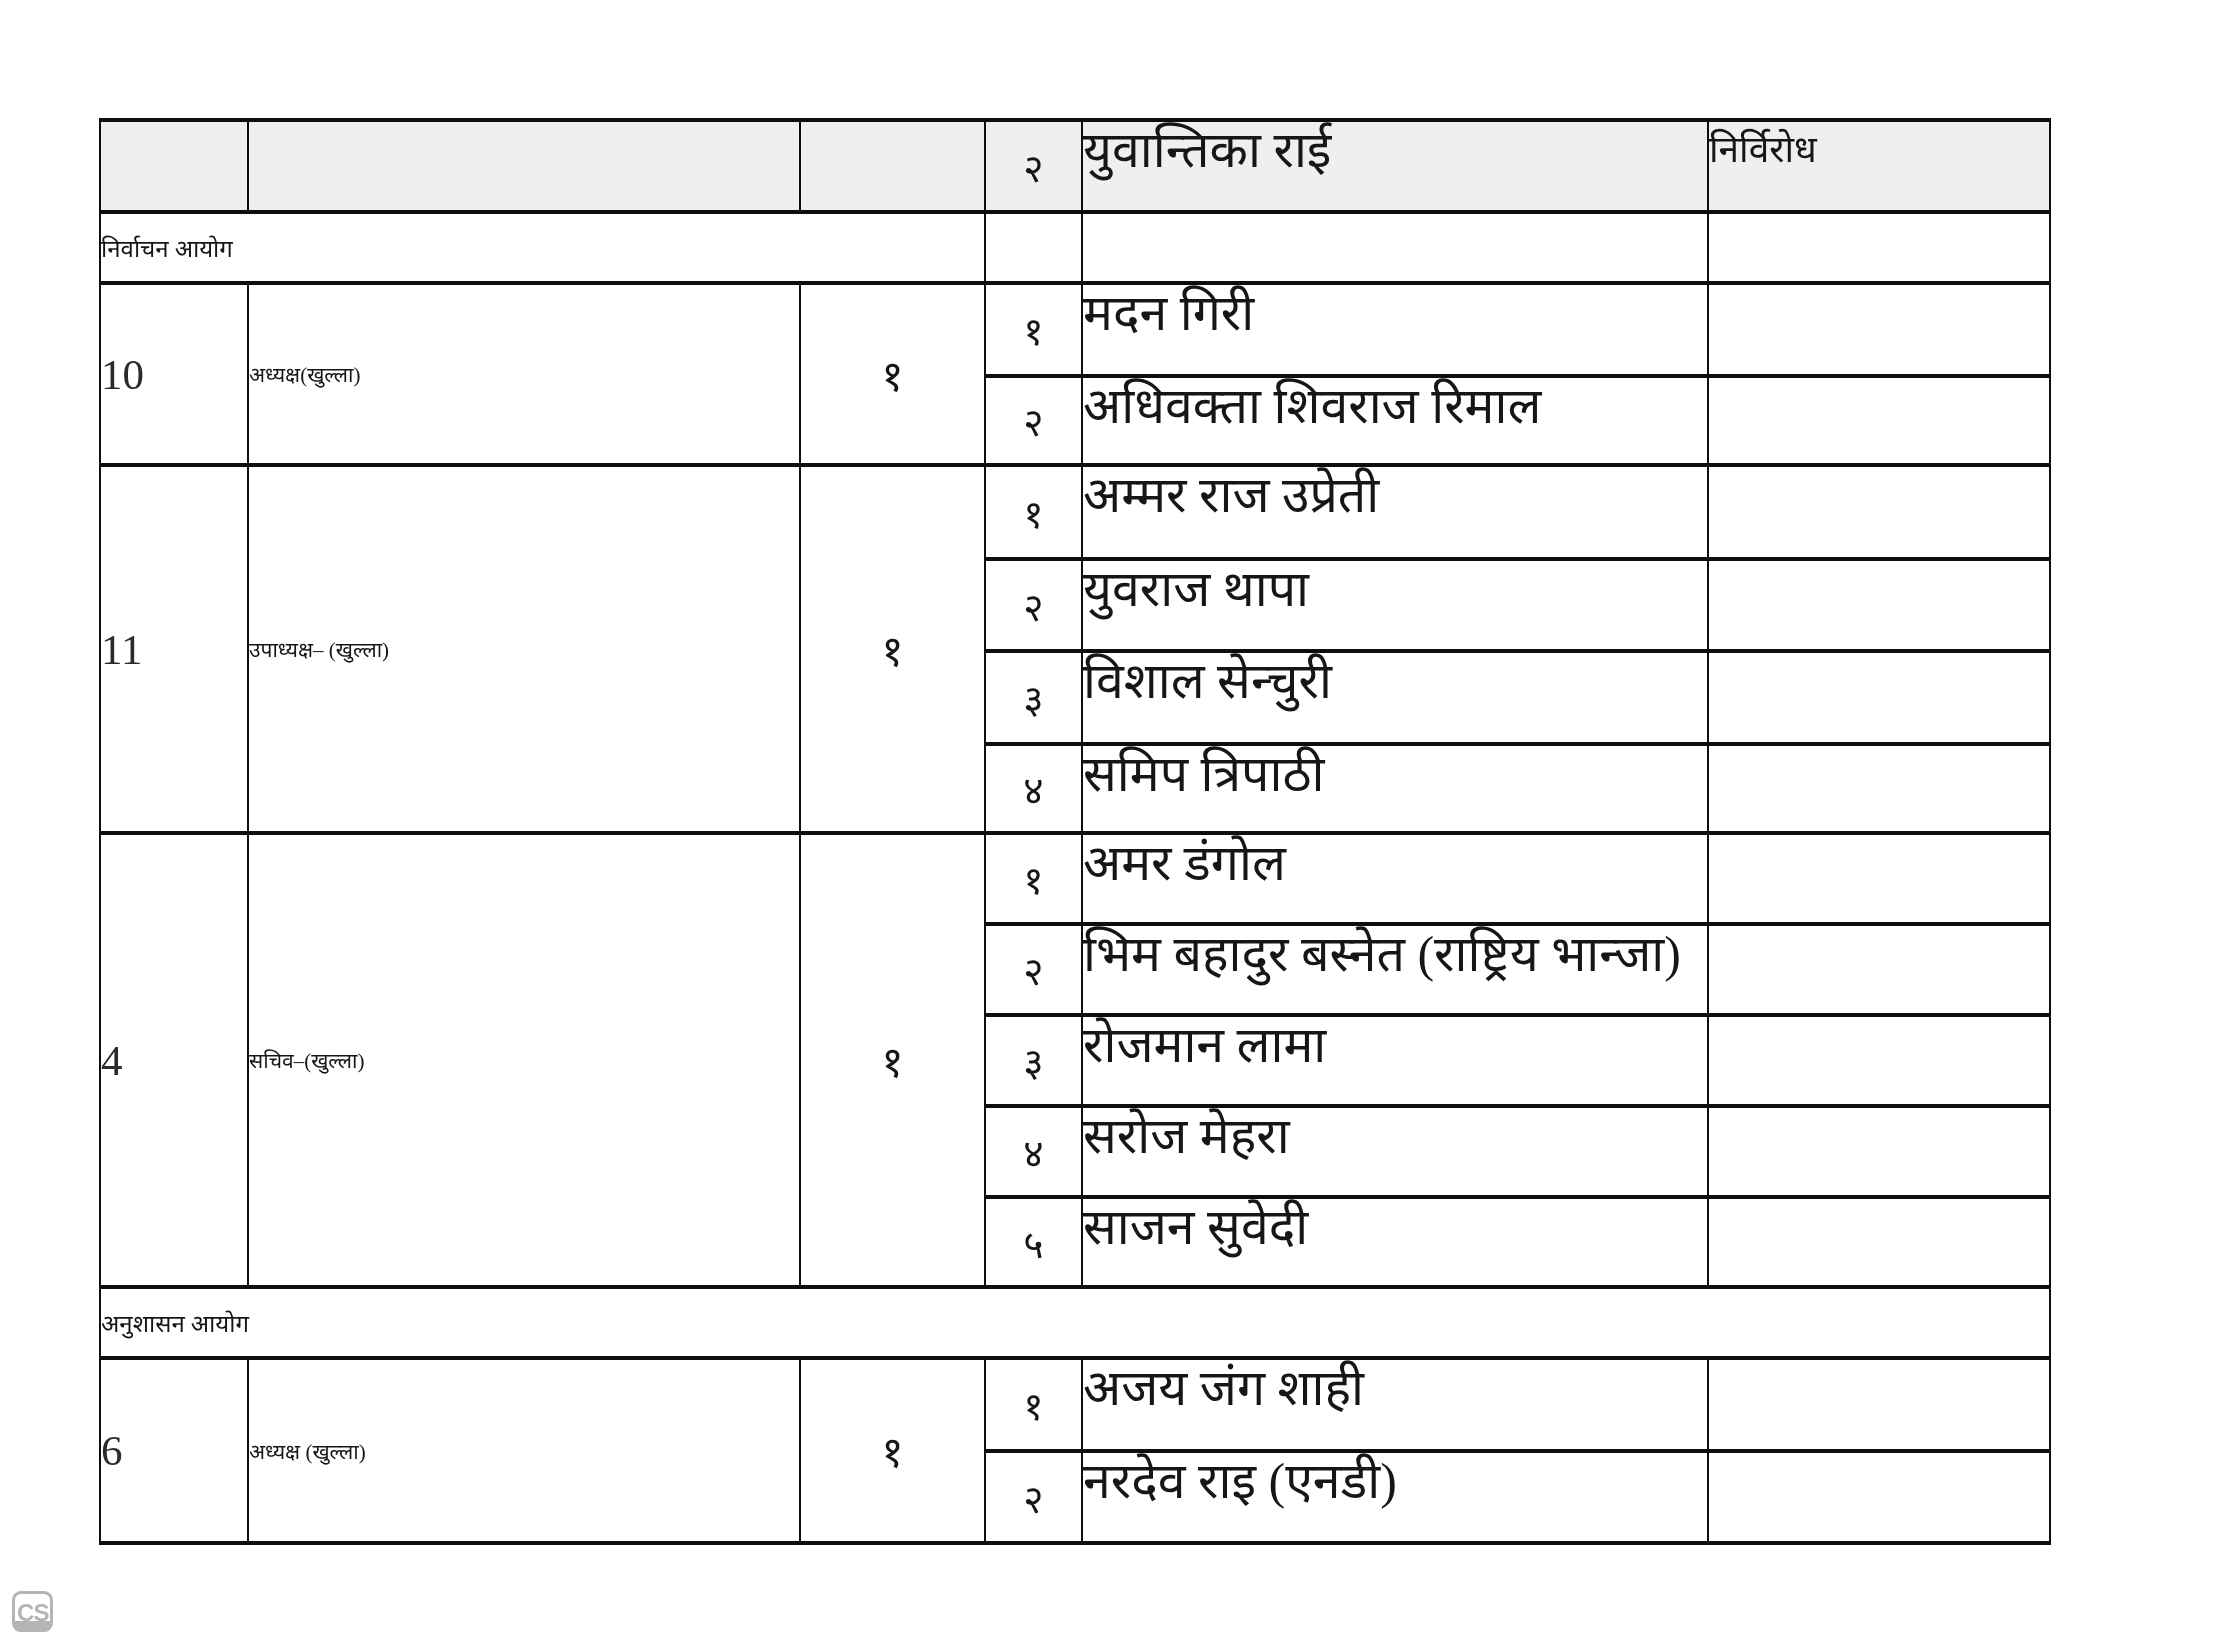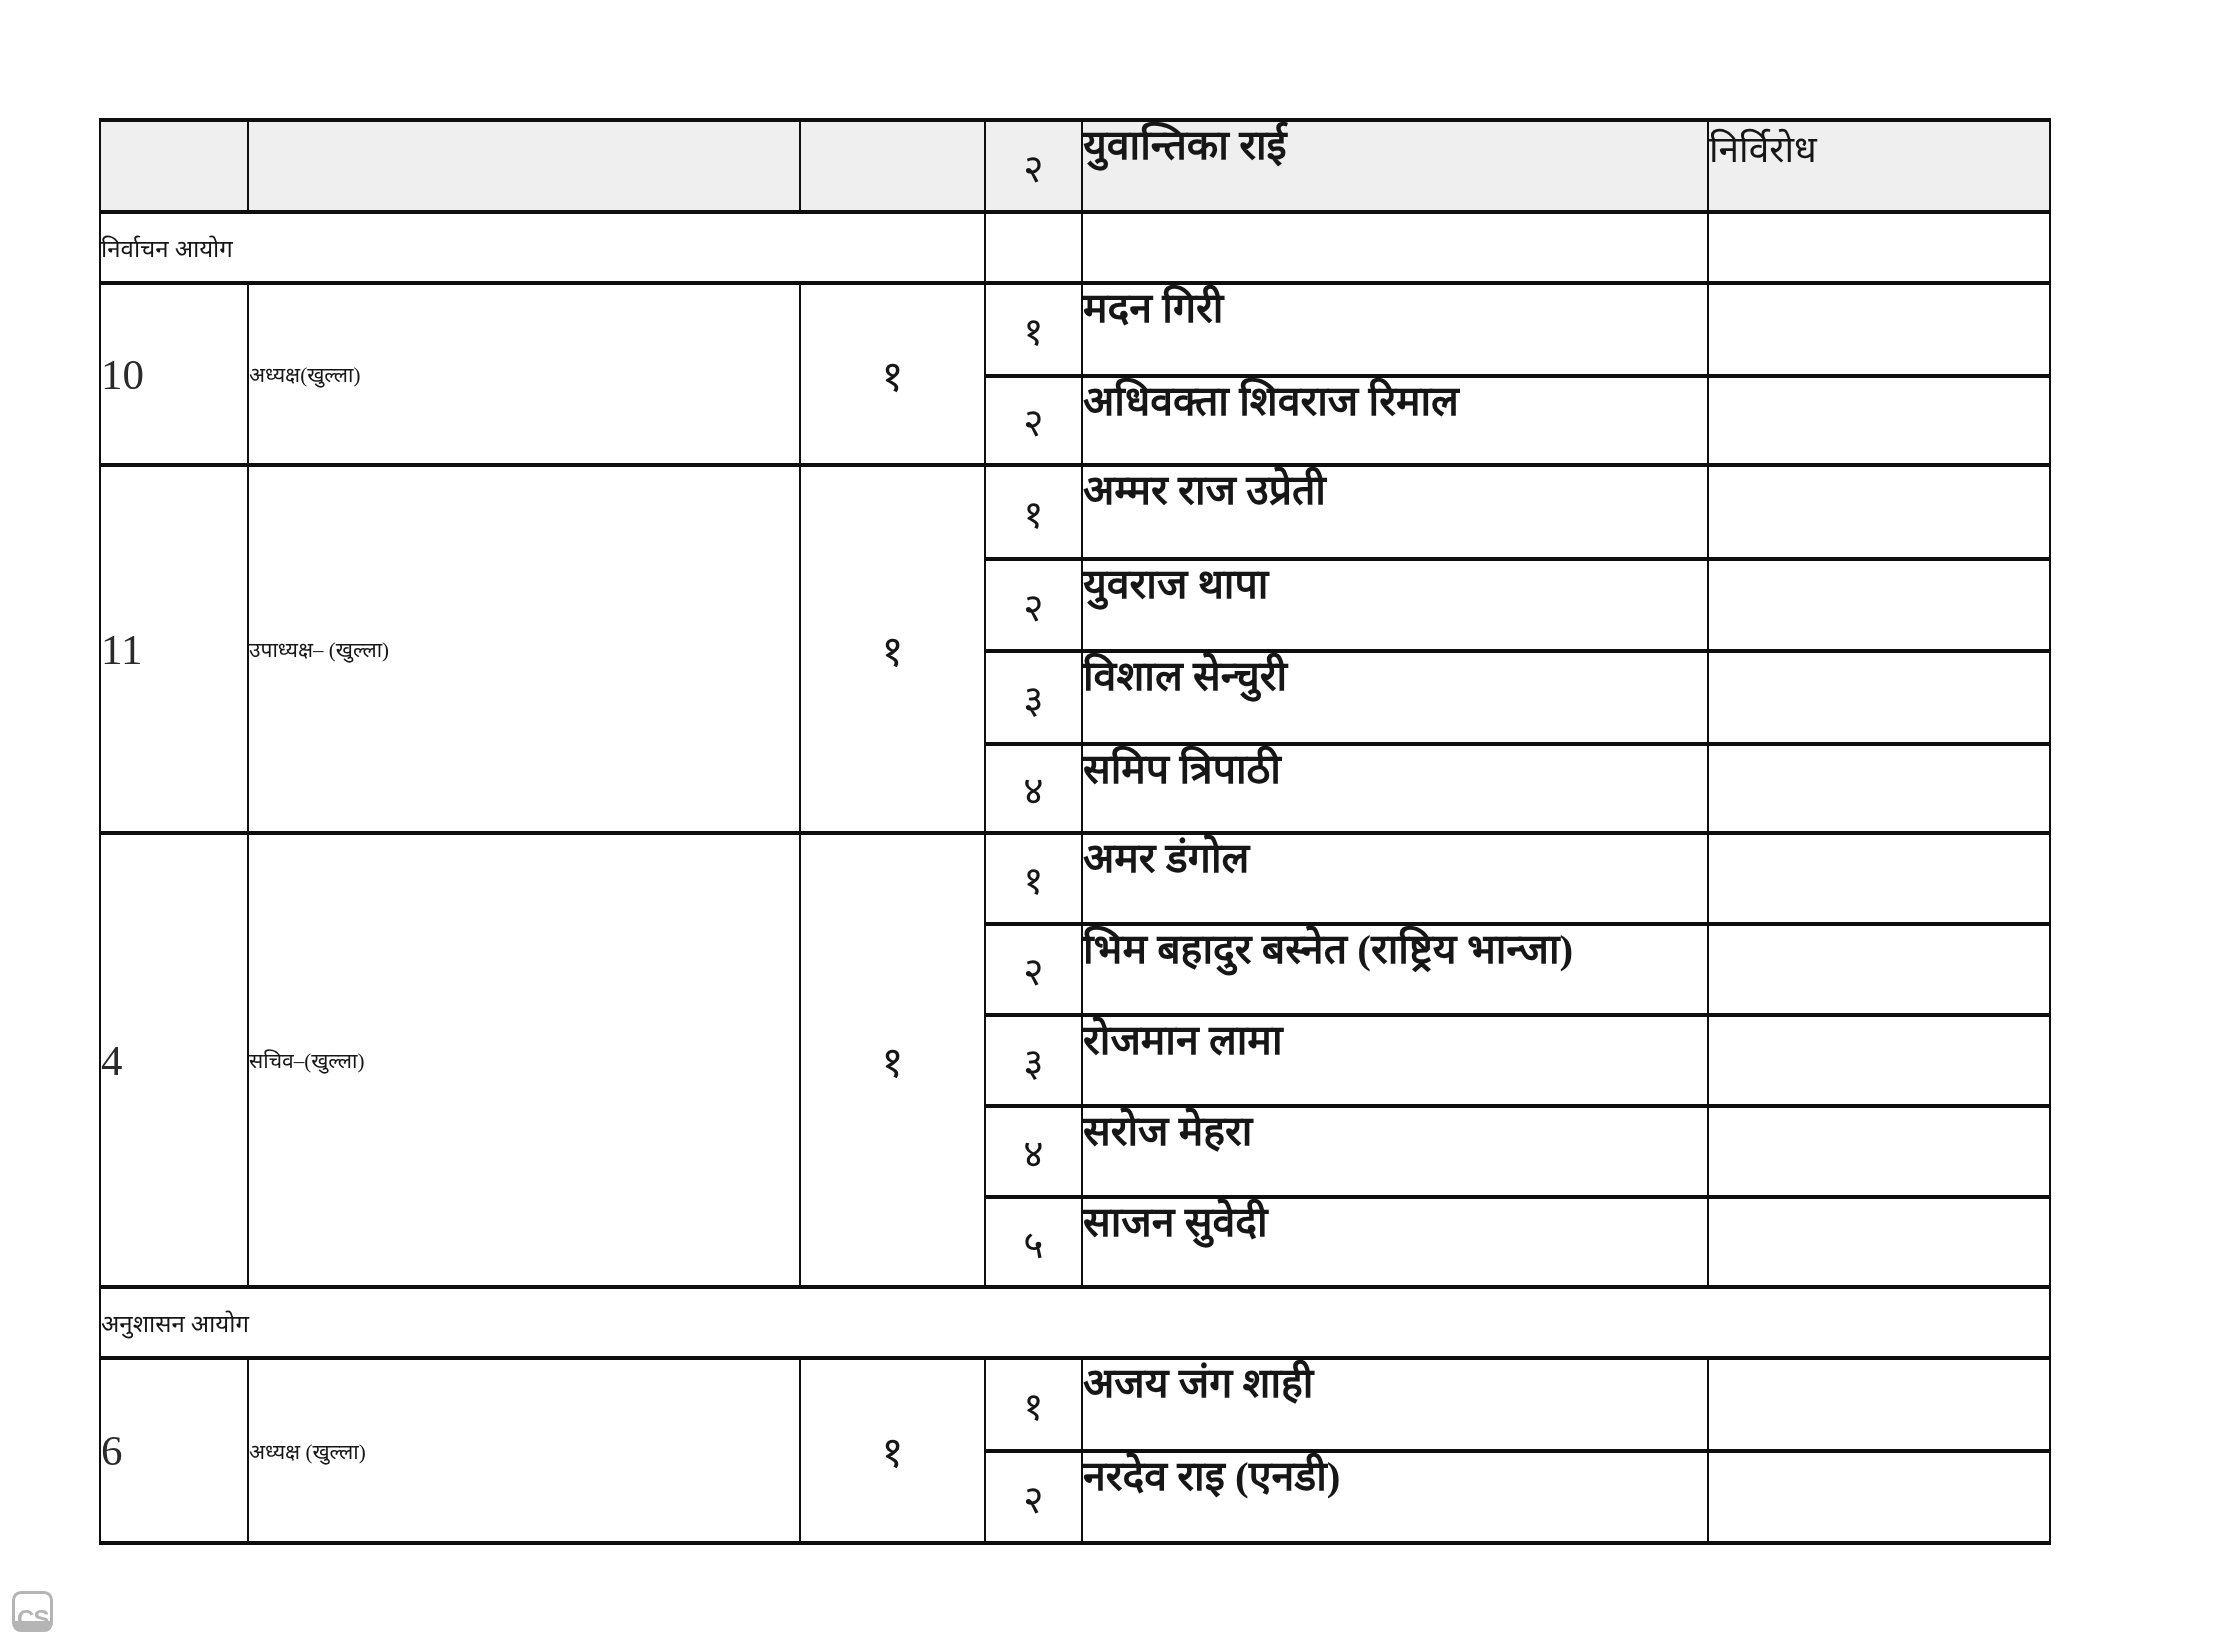--- a/index.html
+++ b/index.html
@@ -30,22 +30,22 @@
   tr.hdr td{background:#efefef;}
 
   .c-no{
     text-align:center;
     vertical-align:middle;
     font-size:39px;
   }
   .c-name{
     vertical-align:top;
     padding:12.4px 7px 0 16px;
-    font-size:41px;
-    font-weight:700;
+    font-size:50px;
+    font-weight:400;
     line-height:1.15;
     white-space:nowrap;
   }
   .c-remark{
     vertical-align:top;
     padding:10.6px 5.3px 0 8.9px;
     font-size:37px;
     white-space:nowrap;
   }
   .c-serial{
@@ -89,21 +89,21 @@
     align-items:flex-start;
     justify-content:center;
     background:#ffffff;
   }
   .cs-logo-text{
     font-family:"Liberation Sans","DejaVu Sans",sans-serif;
     font-weight:bold;
     font-size:24px;
     line-height:24px;
     color:#b5b5b5;
-    margin-top:13px;
+    margin-top:7px;
     letter-spacing:-0.9px;
   }
   .cs-logo-bar{
     position:absolute;
     left:-0.9px;right:-0.9px;bottom:-1.8px;
     height:9.8px;
     background:#b5b5b5;
     border-radius:0 0 5.3px 5.3px;
   }
   .wm-text{

